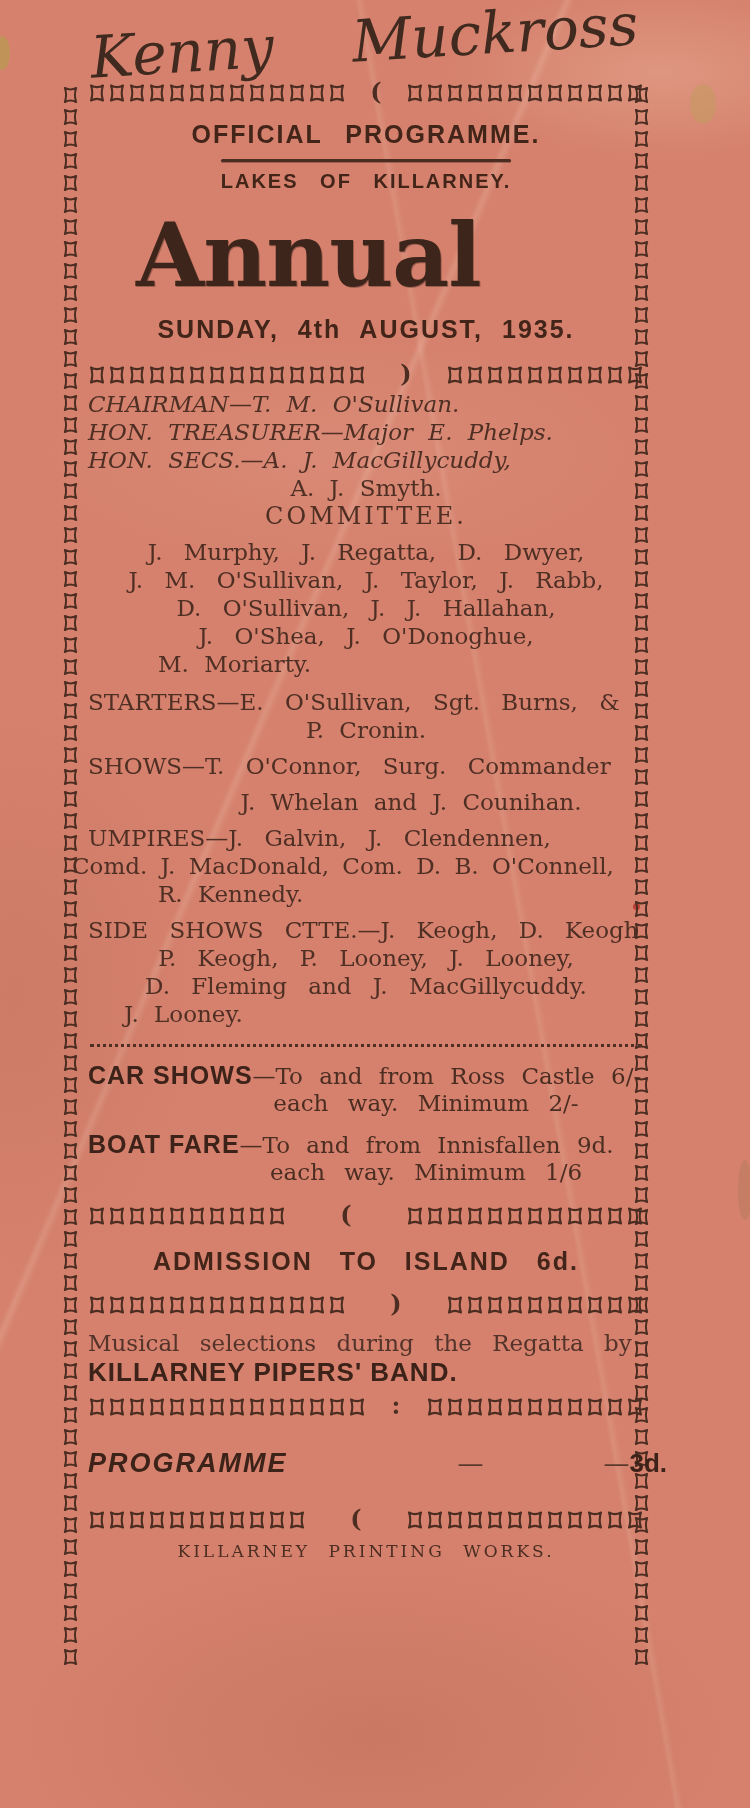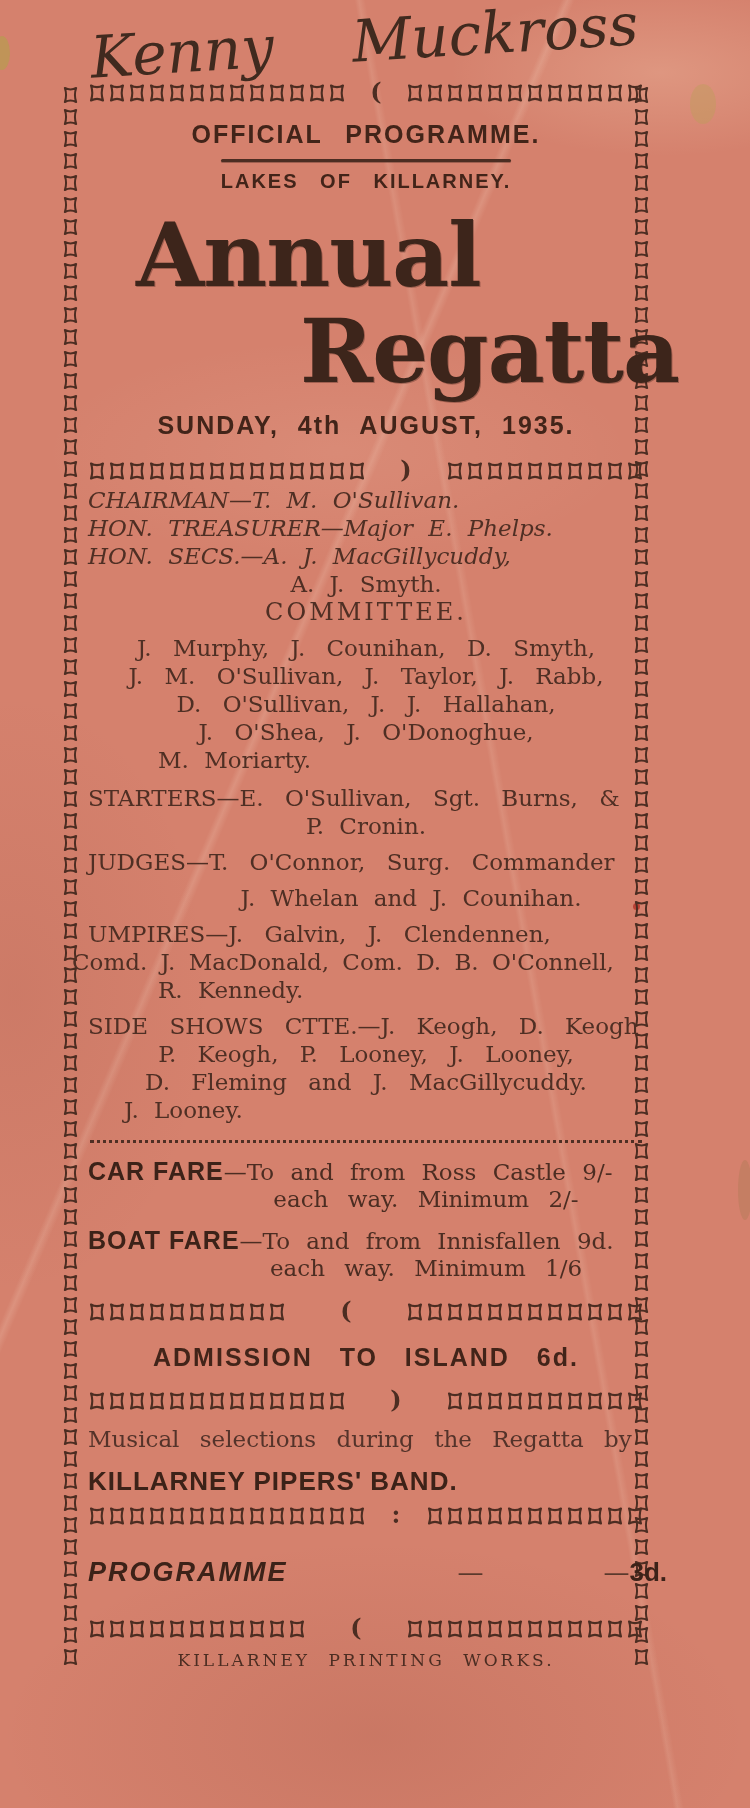--- a/index.html
+++ b/index.html
@@ -57,21 +57,21 @@
   .mt10{margin-top:10px;}
   .mt8{margin-top:8px;}
   .committee-h{text-align:center;letter-spacing:3px;font-size:24px;}
   .dotted{border-top:3px dotted #4f2f24;height:0;margin:16px 2px 0 2px;}
   .fare{margin-top:14px;}
   .fare-label{font-family:"Liberation Sans", sans-serif;font-weight:700;font-size:25px;color:#3c2218;letter-spacing:1px;}
   .fare-rest{font-size:23px;word-spacing:9px;}
   .fare-l2{font-size:23px;word-spacing:12px;text-align:center;margin-left:120px;}
   .admission{font-size:25px;margin-top:16px;word-spacing:18px;}
   .musical{font-size:23px;word-spacing:13px;margin-top:10px;color:#54332a;}
-  .band{font-family:"Liberation Sans", sans-serif;font-weight:700;font-size:26px;color:#3c2218;letter-spacing:1px;margin-top:14px;}
+  .band{font-family:"Liberation Sans", sans-serif;font-weight:700;font-size:26px;color:#3c2218;letter-spacing:1px;margin-top:1px;}
   .prog-row{display:flex;align-items:baseline;margin-top:26px;}
   .prog-label{font-family:"Liberation Sans", sans-serif;font-weight:700;font-size:27px;color:#3c2218;letter-spacing:2px;font-style:italic;}
   .prog-dash{font-size:26px;color:#5a392c;}
   .d1{margin-left:170px;}
   .d2{margin-left:120px;}
   .prog-price{font-family:"Liberation Sans", sans-serif;font-weight:700;font-size:26px;color:#3c2218;margin-left:auto;}
   .footer{font-size:17px;letter-spacing:3px;word-spacing:10px;text-align:center;margin-top:6px;color:#4c2d22;}
   .handwriting{
     position:absolute;left:90px;top:6px;width:580px;
     font-family:"DejaVu Serif", serif;font-style:italic;
@@ -612,21 +612,20 @@
             <path d="M3 2.5 Q9 5.8 15 2.5 Q12.4 10 15 17.5 Q9 14.2 3 17.5 Q5.6 10 3 2.5 Z" fill="none" stroke="#4c2d22" stroke-width="2.1" stroke-linejoin="round"></path>
           </svg>
         </span>
     </div>
 
     <div class="h-sans official">OFFICIAL PROGRAMME.</div>
     <div class="rule"></div>
     <div class="h-sans lakes">LAKES OF KILLARNEY.</div>
 
     <div class="blacktitle t1">Annual</div>
-    <div class="blacktitle t2">Regatta</div>
 
     <div class="h-sans datestr">SUNDAY, 4th AUGUST, 1935.</div>
 
     <div class="orn-row" style="margin-top:16px;">
       <span class="orn-run">
           <svg class="orn" viewBox="0 0 18 20" width="18" height="20" aria-hidden="true">
             <path d="M3 2.5 Q9 5.8 15 2.5 Q12.4 10 15 17.5 Q9 14.2 3 17.5 Q5.6 10 3 2.5 Z" fill="none" stroke="#4c2d22" stroke-width="2.1" stroke-linejoin="round"></path>
           </svg>
           <svg class="orn" viewBox="0 0 18 20" width="18" height="20" aria-hidden="true">
             <path d="M3 2.5 Q9 5.8 15 2.5 Q12.4 10 15 17.5 Q9 14.2 3 17.5 Q5.6 10 3 2.5 Z" fill="none" stroke="#4c2d22" stroke-width="2.1" stroke-linejoin="round"></path>
@@ -702,45 +701,45 @@
           </svg>
         </span>
     </div>
 
     <div class="line mt14">CHAIRMAN—T. M. O'Sullivan.</div>
     <div class="line mt14">HON. TREASURER—Major E. Phelps.</div>
     <div class="line mt14">HON. SECS.—A. J. MacGillycuddy,</div>
     <div class="line c">A. J. Smyth.</div>
     <div class="line committee-h">COMMITTEE.</div>
 
-    <div class="line wide c mt8">J. Murphy, J. Counihan, D. Smyth,</div>
+    <div class="line wide c mt8">J. Murphy, J. Regatta, D. Dwyer,</div>
     <div class="line wide c">J. M. O'Sullivan, J. Taylor, J. Rabb,</div>
     <div class="line wide c">D. O'Sullivan, J. J. Hallahan,</div>
     <div class="line wide c">J. O'Shea, J. O'Donoghue,</div>
     <div class="line ind1">M. Moriarty.</div>
 
     <div class="line wide mt10">STARTERS—E. O'Sullivan, Sgt. Burns, &amp;</div>
     <div class="line c">P. Cronin.</div>
 
-    <div class="line wide mt8">JUDGES—T. O'Connor, Surg. Commander</div>
+    <div class="line wide mt8">SHOWS—T. O'Connor, Surg. Commander</div>
     <div class="line c mt8" style="margin-left:90px;">J. Whelan and J. Counihan.</div>
 
     <div class="line wide mt8">UMPIRES—J. Galvin, J. Clendennen,</div>
     <div class="line" style="margin-left:-16px;word-spacing:6px;">Comd. J. MacDonald, Com. D. B. O'Connell,</div>
     <div class="line ind1">R. Kennedy.</div>
 
     <div class="line wide mt8">SIDE SHOWS CTTE.—J. Keogh, D. Keogh</div>
     <div class="line wide c">P. Keogh, P. Looney, J. Looney,</div>
     <div class="line wide c">D. Fleming and J. MacGillycuddy.</div>
     <div class="line" style="margin-left:36px;">J. Looney.</div>
 
     <div class="dotted"></div>
 
     <div class="fare">
-      <span class="fare-label">CAR FARE</span><span class="fare-rest ink">—To and from Ross Castle 9/-</span>
+      <span class="fare-label">CAR SHOWS</span><span class="fare-rest ink">—To and from Ross Castle 6/-</span>
       <div class="fare-l2 ink">each way. Minimum 2/-</div>
     </div>
 
     <div class="fare">
       <span class="fare-label">BOAT FARE</span><span class="fare-rest ink">—To and from Innisfallen 9d.</span>
       <div class="fare-l2 ink">each way. Minimum 1/6</div>
     </div>
 
     <div class="orn-row" style="margin-top:16px;">
       <span class="orn-run">

